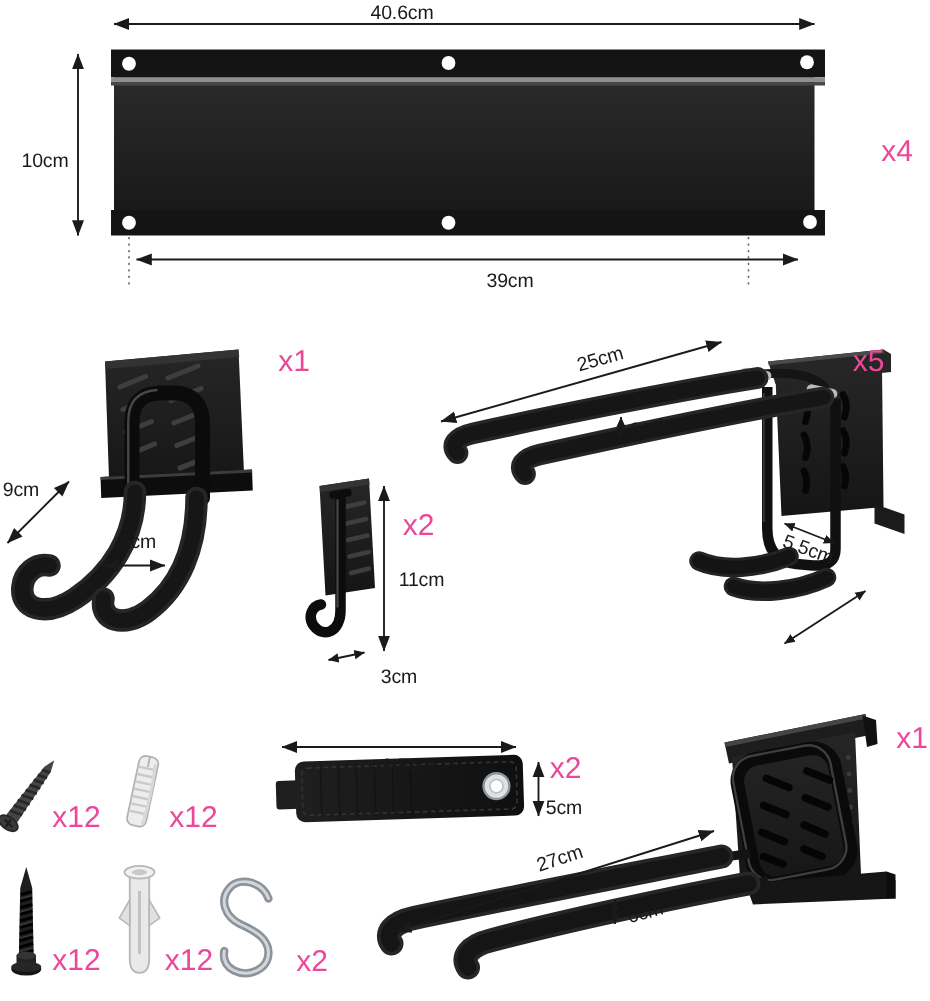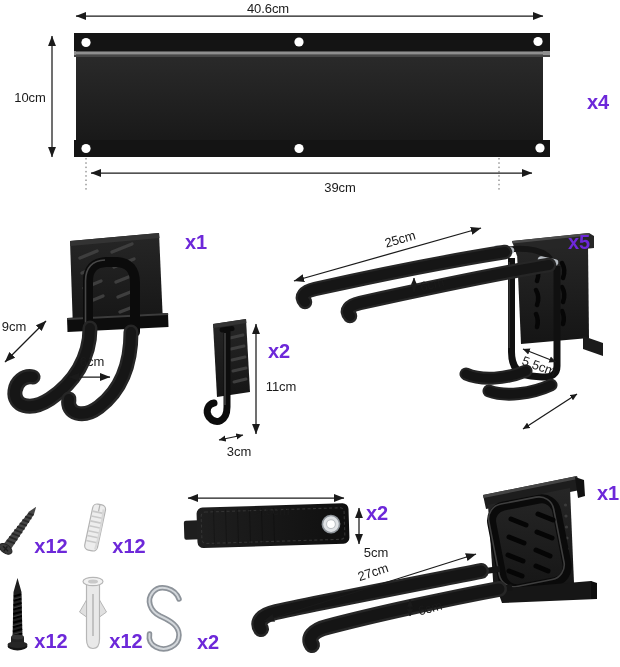--- a/index.html
+++ b/index.html
@@ -1,21 +1,21 @@
 <!DOCTYPE html>
 <html><head>
 <meta charset="utf-8">
 <style>
   html,body{margin:0;padding:0;background:#fff;}
   .canvas{position:relative;width:620px;height:667px;background:#ffffff;overflow:hidden;
           font-family:"Liberation Sans",sans-serif;}
   .art{position:absolute;left:0;top:0;}
   .lbl{position:absolute;font-size:13px;color:#1a1a1a;white-space:nowrap;
        transform:translate(-50%,-50%);letter-spacing:-0.1px;}
-  .qty{font-size:20px;font-weight:700;color:#6d28d9;letter-spacing:0;}
+  .qty{font-size:20px;font-weight:400;color:#ec4899;letter-spacing:0;}
 </style>
 </head>
 <body>
 
 <div class="canvas">
 
 <svg class="art" width="620" height="667" viewBox="0 0 620 667">
   <defs>
     <marker id="arr" markerUnits="userSpaceOnUse" markerWidth="11" markerHeight="9" refX="10.2" refY="4.5" orient="auto-start-reverse">
       <path d="M0,0.5 L10.5,4.5 L0,8.5 Z" fill="#1a1a1a"></path>
@@ -256,44 +256,44 @@
     <line x1="523" y1="349" x2="556" y2="362" marker-start="url(#arrS)" marker-end="url(#arrS)"></line>
     <line x1="523" y1="429" x2="577" y2="394" marker-start="url(#arrS)" marker-end="url(#arrS)"></line>
     <line x1="188" y1="498" x2="344" y2="498" marker-start="url(#arr)" marker-end="url(#arr)"></line>
     <line x1="359" y1="508" x2="359" y2="544" marker-start="url(#arr)" marker-end="url(#arr)"></line>
     <line x1="264" y1="621" x2="476" y2="554" marker-start="url(#arr)" marker-end="url(#arr)"></line>
     <line x1="410" y1="600" x2="410" y2="616" marker-start="url(#arrS)" marker-end="url(#arrS)"></line>
   </g>
 </svg>
 
 <div class="lbl" style="left:268px;top:8px">40.6cm</div>
-<div class="lbl" style="left:30px;top:97px">10cm</div>
+<div class="lbl" style="left:30px;top:107px">10cm</div>
 <div class="lbl" style="left:340px;top:187px">39cm</div>
 <div class="lbl qty" style="left:598px;top:102px">x4</div>
 
 <div class="lbl qty" style="left:196px;top:242px">x1</div>
 <div class="lbl" style="left:14px;top:326px">9cm</div>
 <div class="lbl" style="left:92px;top:361px">6cm</div>
 
 <div class="lbl qty" style="left:279px;top:351px">x2</div>
 <div class="lbl" style="left:281px;top:386px">11cm</div>
-<div class="lbl" style="left:239px;top:451px">3cm</div>
+<div class="lbl" style="left:266px;top:451px">3cm</div>
 
 <div class="lbl" style="left:400px;top:239px;transform:translate(-50%,-50%) rotate(-16deg)">25cm</div>
 <div class="lbl" style="left:432px;top:284px;transform:translate(-50%,-50%) rotate(-15deg)">6cm</div>
 <div class="lbl" style="left:539px;top:366px;transform:translate(-50%,-50%) rotate(20deg)">5.5cm</div>
 <div class="lbl qty" style="left:579px;top:242px">x5</div>
 
 <div class="lbl qty" style="left:51px;top:546px">x12</div>
 <div class="lbl qty" style="left:129px;top:546px">x12</div>
 <div class="lbl qty" style="left:51px;top:641px">x12</div>
 <div class="lbl qty" style="left:126px;top:641px">x12</div>
 <div class="lbl qty" style="left:208px;top:642px">x2</div>
 
 <div class="lbl" style="left:272px;top:510px">8.5cm</div>
 <div class="lbl qty" style="left:377px;top:513px">x2</div>
-<div class="lbl" style="left:376px;top:552px">5cm</div>
+<div class="lbl" style="left:376px;top:538px">5cm</div>
 
 <div class="lbl" style="left:373px;top:572px;transform:translate(-50%,-50%) rotate(-18deg)">27cm</div>
 <div class="lbl" style="left:430px;top:608px;transform:translate(-50%,-50%) rotate(-15deg)">6cm</div>
 <div class="lbl qty" style="left:608px;top:493px">x1</div>
 
 </div>
 
 </body></html>

